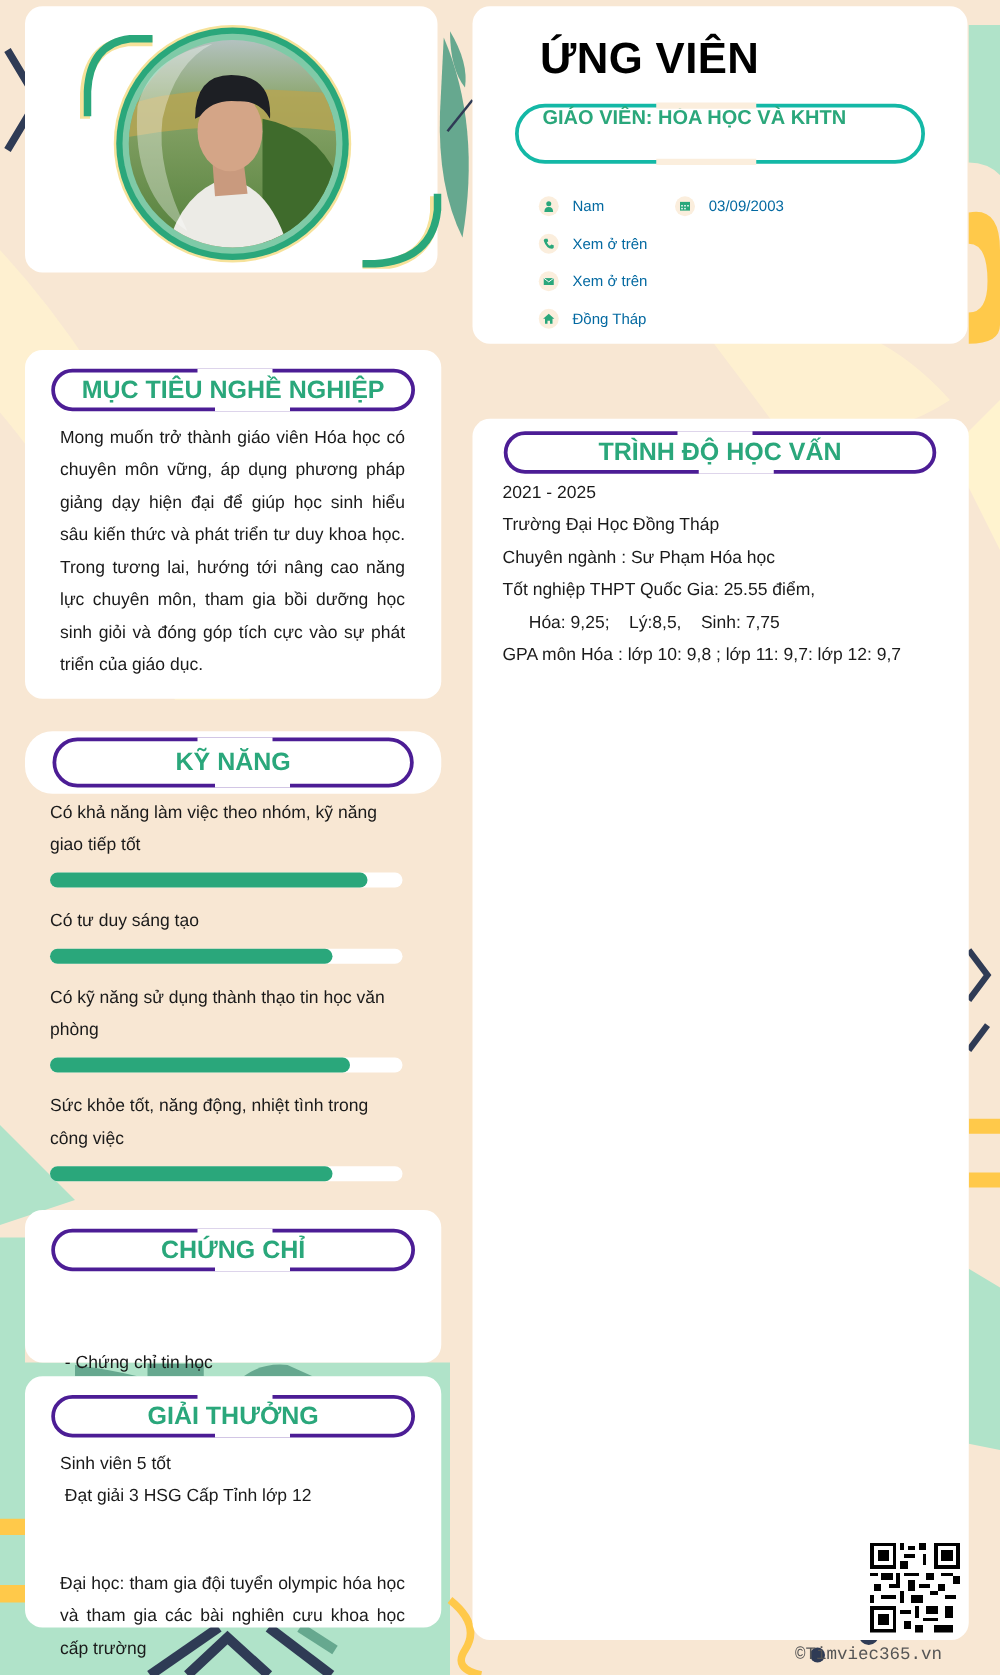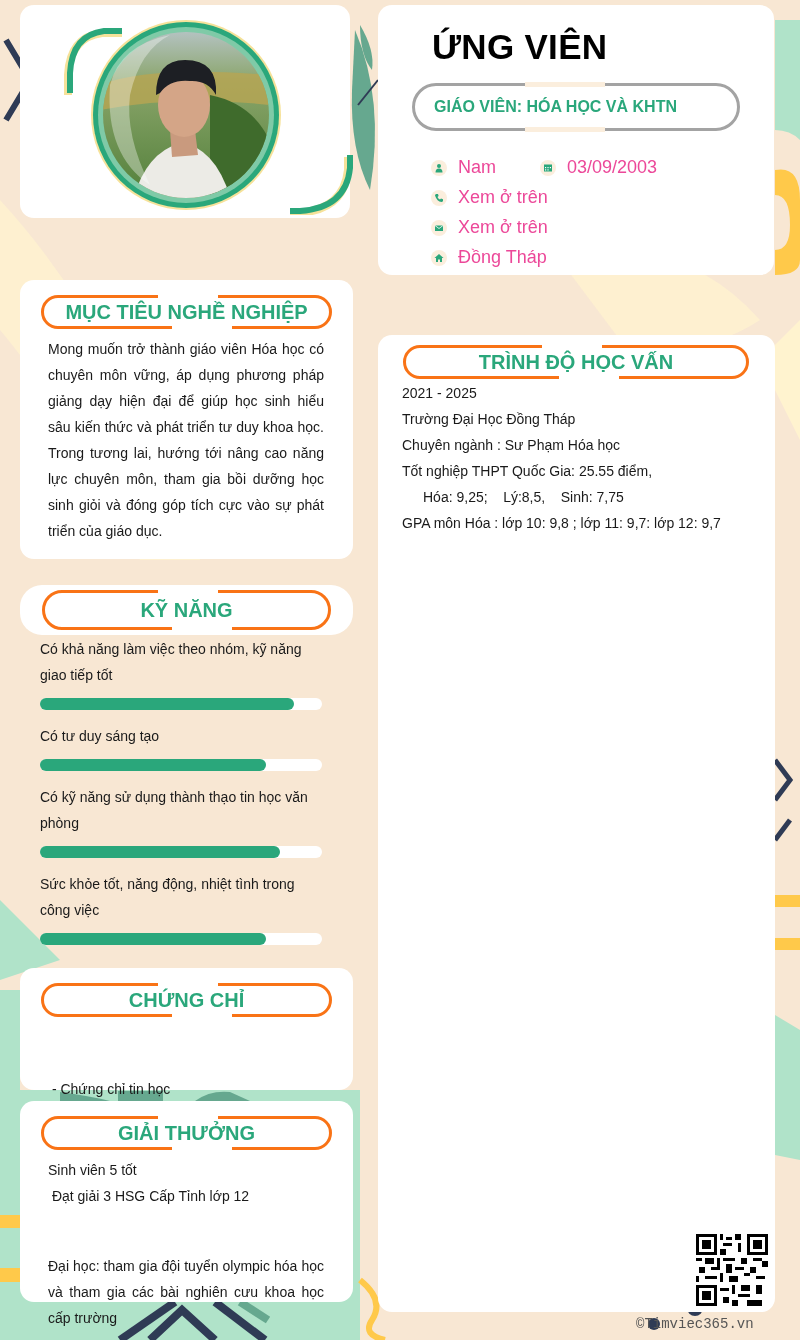--- a/index.html
+++ b/index.html
@@ -25,40 +25,40 @@
   .avatar-wrap { position: absolute; left: 40px; top: 10px; width: 300px; height: 200px; }
 
   
   #header-card { left: 378px; top: 5px; width: 396px; height: 270px; }
   .name-title {
     position: absolute; left: 54px; top: 22px;
     font-size: 35px; font-weight: 700; color: #000; letter-spacing: 0.3px;
   }
   .subtitle-box {
     position: absolute; left: 34px; top: 78px; width: 328px; height: 48px;
-    border: 3px solid #a3a3a3; border-radius: 26px;
-    display: flex; align-items: center; padding-left: 19px;
+    border: 3px solid #14b8a6; border-radius: 26px;
+    display: flex; align-items: flex-start; padding-left: 19px;
   }
   .subtitle-box::before, .subtitle-box::after {
     content: ""; position: absolute; left: 110px; width: 80px; height: 5px; background: #fbeedd;
   }
   .subtitle-box::before { top: -4px; }
   .subtitle-box::after { bottom: -4px; }
   .subtitle-text { font-size: 16px; font-weight: 700; color: #2aa77b; }
 
-  .info-row { position: absolute; display: flex; align-items: center; font-size: 18px; color: #ec4899; }
+  .info-row { position: absolute; display: flex; align-items: center; font-size: 12px; color: #0369a1; }
   .info-icon {
     width: 16px; height: 16px; border-radius: 50%; background: #fbeedd;
     display: inline-flex; align-items: center; justify-content: center; margin-right: 11px;
   }
   .info-icon svg { width: 10px; height: 10px; }
 
   
   .sec-head {
-    position: absolute; height: 34px; border: 3px solid #f97316; border-radius: 20px;
+    position: absolute; height: 34px; border: 3px solid #4c1d95; border-radius: 20px;
     display: flex; align-items: center; justify-content: center;
     font-weight: 700; color: #2aa77b; font-size: 20px;
   }
   .sec-head::before, .sec-head::after {
     content: ""; position: absolute; left: 40%; width: 60px; height: 4px; background: #fff;
   }
   .sec-head::before { top: -3px; }
   .sec-head::after { bottom: -3px; left: 45%; }
 
   .body-text { position: absolute; font-size: 14px; line-height: 26px; color: #1a1a1a; }

